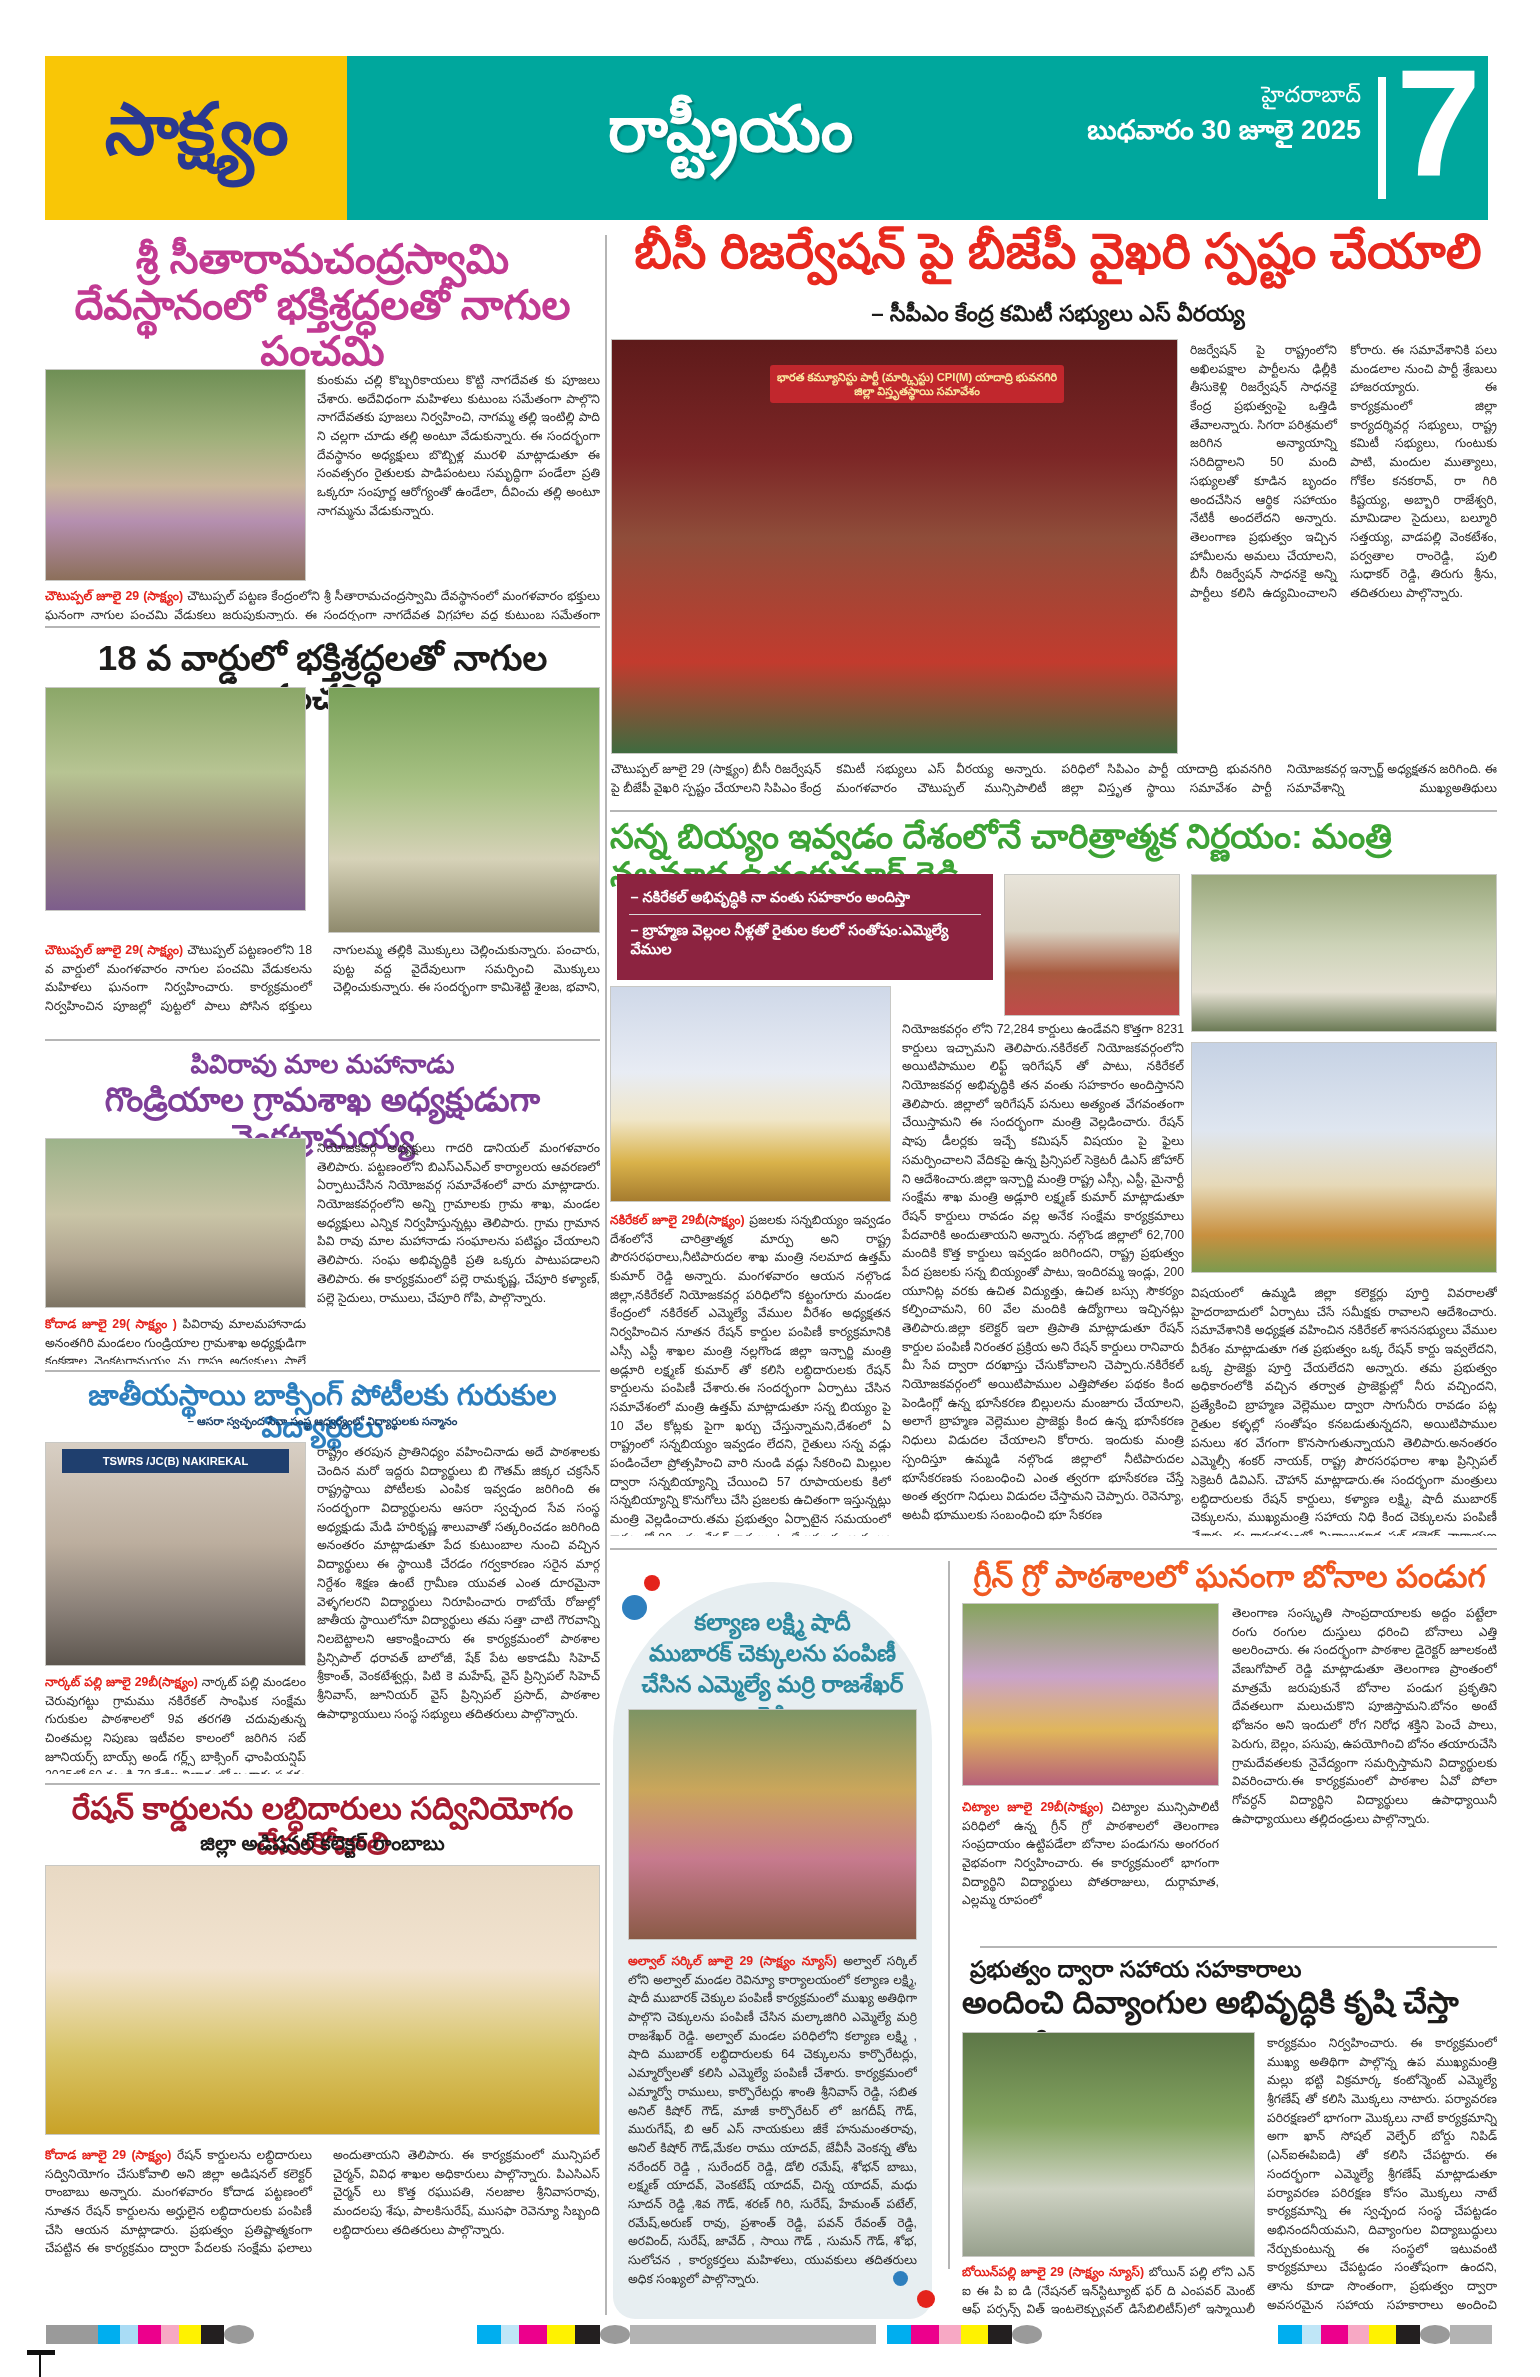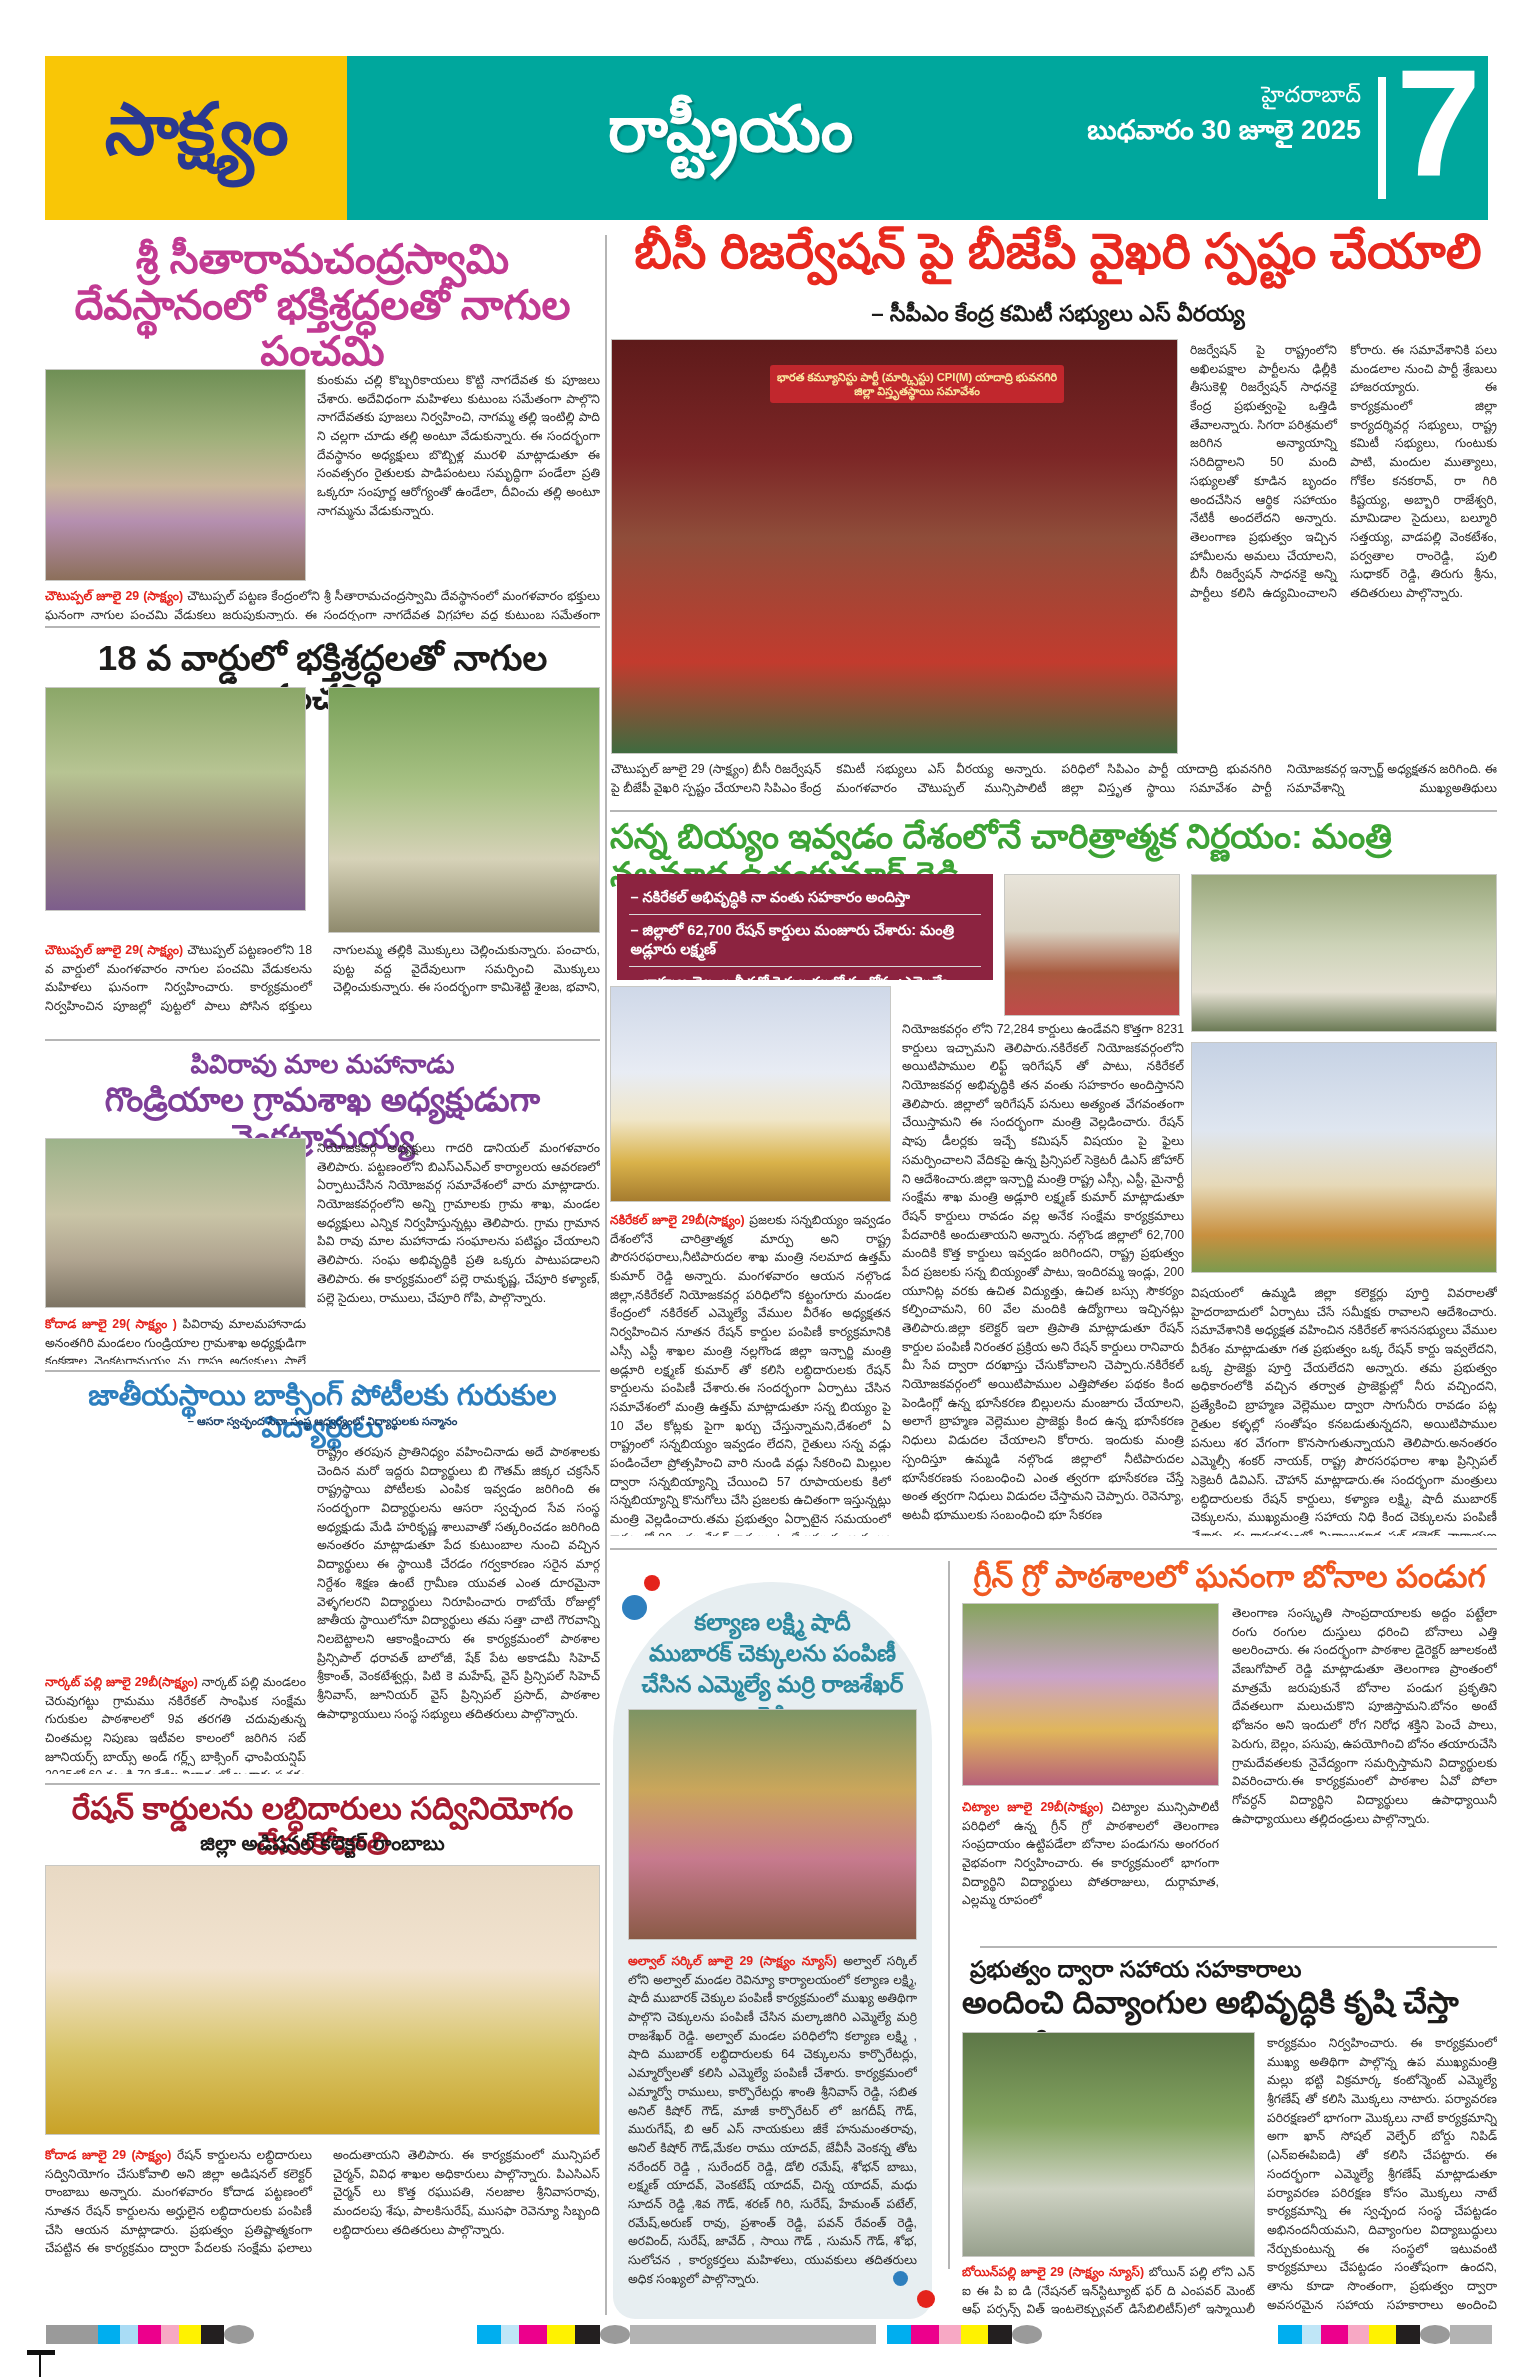--- a/index.html
+++ b/index.html
@@ -125,20 +125,23 @@
   <div class="abs body-txt" style="left:317px;top:1139px;width:283px;height:224px;">నియోజకవర్గ అధ్యక్షులు గాదరి డానియల్ మంగళవారం తెలిపారు. పట్టణంలోని బిఎస్ఎన్ఎల్ కార్యాలయ ఆవరణలో ఏర్పాటుచేసిన నియోజవర్గ సమావేశంలో వారు మాట్లాడారు. నియోజకవర్గంలోని అన్ని గ్రామాలకు గ్రామ శాఖ, మండల అధ్యక్షులు ఎన్నిక నిర్వహిస్తున్నట్లు తెలిపారు. గ్రామ గ్రామాన పివి రావు మాల మహానాడు సంఘాలను పటిష్టం చేయాలని తెలిపారు. సంఘ అభివృద్ధికి ప్రతి ఒక్కరు పాటుపడాలని తెలిపారు. ఈ కార్యక్రమంలో పల్లె రామకృష్ణ, చేపూరి కళ్యాణ్, పల్లె సైదులు, రాములు, చేపూరి గోపి, పాల్గొన్నారు.</div>
   <div class="abs body-txt" style="left:45px;top:1315px;width:261px;height:49px;">
     <span class="dl">కోదాడ జూలై 29( సాక్ష్యం )</span>
     <span>పివిరావు మాలమహానాడు అనంతగిరి మండలం గుండ్రియాల గ్రామశాఖ అధ్యక్షుడిగా కంకణాల వెంకటరామయ్య ను రాష్ట్ర అధ్యక్షులు సాలే రామారావు సమక్షంలో ఏకగ్రీవంగా ఎన్నిక చేసినట్లు</span>
   </div>
 
   <div class="abs hr" style="left:45px;top:1370px;width:555px;"></div>
 
   <div class="abs hl hl-blue" style="left:45px;top:1379px;width:555px;">జాతీయస్థాయి బాక్సింగ్ పోటీలకు గురుకుల విద్యార్థులు</div>
   <div class="abs subhead" style="left:45px;top:1415px;width:555px;font-size:11px;color:#1b3f66;">– ఆసరా స్వచ్ఛంద సేవా సంస్థ ఆధ్వర్యంలో విద్యార్థులకు సన్మానం</div>
+  <div class="photo ph-school" style="left:45px;top:1442px;width:261px;height:224px;">
+    <div class="banner navy" style="top:6px;">TSWRS /JC(B) NAKIREKAL</div>
+  </div>
   <div class="abs body-txt" style="left:317px;top:1443px;width:283px;height:331px;">రాష్ట్రం తరపున ప్రాతినిధ్యం వహించినాడు అదే పాఠశాలకు చెందిన మరో ఇద్దరు విద్యార్థులు బి గౌతమ్ జిక్కర చక్రసేన్ రాష్ట్రస్థాయి పోటీలకు ఎంపిక ఇవ్వడం జరిగింది ఈ సందర్భంగా విద్యార్థులను ఆసరా స్వచ్ఛంద సేవ సంస్థ అధ్యక్షుడు మేడి హరికృష్ణ శాలువాతో సత్కరించడం జరిగింది అనంతరం మాట్లాడుతూ పేద కుటుంబాల నుంచి వచ్చిన విద్యార్థులు ఈ స్థాయికి చేరడం గర్వకారణం సరైన మార్గ నిర్దేశం శిక్షణ ఉంటే గ్రామీణ యువత ఎంత దూరమైనా వెళ్ళగలరని విద్యార్థులు నిరూపించారు రాబోయే రోజుల్లో జాతీయ స్థాయిలోనూ విద్యార్థులు తమ సత్తా చాటి గౌరవాన్ని నిలబెట్టాలని ఆకాంక్షించారు ఈ కార్యక్రమంలో పాఠశాల ప్రిన్సిపాల్ ధరావత్ బాలోజీ, షేక్ పేట అకాడమీ సిహెచ్ శ్రీకాంత్, వెంకటేశ్వర్లు, పిటి కె మహేష్, వైస్ ప్రిన్సిపల్ సిహెచ్ శ్రీనివాస్, జూనియర్ వైస్ ప్రిన్సిపల్ ప్రసాద్, పాఠశాల ఉపాధ్యాయులు సంస్థ సభ్యులు తదితరులు పాల్గొన్నారు.</div>
   <div class="abs body-txt" style="left:45px;top:1673px;width:261px;height:101px;">
     <span class="dl">నార్కట్ పల్లి జూలై 29బీ(సాక్ష్యం)</span>
     <span>నార్కట్ పల్లి మండలం చెరువుగట్టు గ్రామము నకిరేకల్ సాంఘిక సంక్షేమ గురుకుల పాఠశాలలో 9వ తరగతి చదువుతున్న చింతమల్ల నిపుణు ఇటీవల కాలంలో జరిగిన సబ్ జూనియర్స్ బాయ్స్ అండ్ గర్ల్స్ బాక్సింగ్ ఛాంపియన్షిప్ 2025లో 60 నుండి 70 కేజీల విభాగంలో బంగారు పతకం సాధించి వచ్చేనెల 7 నుంచి 13 వరకు ఉత్తరప్రదేశ్ గ్రేటర్ నోయిడాలో జరిగే జాతి స్థాయి పోటీలకు తెలంగాణ</span>
   </div>
 
   <div class="abs hr" style="left:45px;top:1783px;width:555px;"></div>
 
   <div class="abs hl hl-darkred" style="left:45px;top:1792px;width:555px;">రేషన్ కార్డులను లబ్ధిదారులు సద్వినియోగం చేసుకోవాలి</div>
   <div class="abs subhead" style="left:45px;top:1832px;width:555px;font-size:20px;">జిల్లా అడిషనల్ కలెక్టర్ రాంబాబు</div>
@@ -154,21 +157,20 @@
     <div class="banner" style="top:25px;left:28%;right:20%;">భారత కమ్యూనిస్టు పార్టీ (మార్క్సిస్టు)  CPI(M)  యాదాద్రి భువనగిరి జిల్లా విస్తృతస్థాయి సమావేశం</div>
   </div>
   <div class="abs body-txt colsR2" style="left:1190px;top:341px;width:307px;height:412px;">రిజర్వేషన్ పై రాష్ట్రంలోని అఖిలపక్షాల పార్టీలను ఢిల్లీకి తీసుకెళ్లి రిజర్వేషన్ సాధనకై కేంద్ర ప్రభుత్వంపై ఒత్తిడి తేవాలన్నారు. సిగరా పరిశ్రమలో జరిగిన అన్యాయాన్ని సరిదిద్దాలని 50 మంది సభ్యులతో కూడిన బృందం అందచేసిన ఆర్థిక సహాయం నేటికీ అందలేదని అన్నారు. తెలంగాణ ప్రభుత్వం ఇచ్చిన హామీలను అమలు చేయాలని, బీసీ రిజర్వేషన్ సాధనకై అన్ని పార్టీలు కలిసి ఉద్యమించాలని కోరారు. ఈ సమావేశానికి పలు మండలాల నుంచి పార్టీ శ్రేణులు హాజరయ్యారు. ఈ కార్యక్రమంలో జిల్లా కార్యదర్శివర్గ సభ్యులు, రాష్ట్ర కమిటీ సభ్యులు, గుంటుకు పాటి, మందుల ముత్యాలు, గోకేల కనకరావ్, రా గిరి కిష్టయ్య, అబ్బారి రాజేశ్వరి, మామిడాల సైదులు, బల్మూరి సత్తయ్య, వాడపల్లి వెంకటేశం, పర్వతాల రాంరెడ్డి, పులి సుధాకర్ రెడ్డి, తిరుగు శ్రీను, తదితరులు పాల్గొన్నారు.</div>
   <div class="abs body-txt cols4" style="left:611px;top:760px;width:886px;height:43px;">చౌటుప్పల్ జూలై 29 (సాక్ష్యం) బీసీ రిజర్వేషన్ పై బీజేపీ వైఖరి స్పష్టం చేయాలని సిపిఎం కేంద్ర కమిటీ సభ్యులు ఎస్ వీరయ్య అన్నారు. మంగళవారం చౌటుప్పల్ మున్సిపాలిటీ పరిధిలో సిపిఎం పార్టీ యాదాద్రి భువనగిరి జిల్లా విస్తృత స్థాయి సమావేశం పార్టీ నియోజకవర్గ ఇన్చార్జ్ అధ్యక్షతన జరిగింది. ఈ సమావేశాన్ని ముఖ్యఅతిథులు ప్రారంభించారు. కేంద్ర కమిటీ సభ్యులు ఎస్ వీరయ్య మాట్లాడుతూ బీసీలకు విద్య ఉద్యోగ రంగాలలో 42% బీసీ రిజర్వేషన్ అమలు చేస్తామని కాంగ్రెస్ ప్రభుత్వం ప్రకటించి బిల్లు పెట్టి కాలయాపన చేస్తుందని విమర్శించారు. బీసీ రిజర్వేషన్ పై స్పష్టత ఇవ్వకుండా ఉన్న కేంద్రంలోని బీజేపీ ప్రభుత్వం తన వైఖరిని స్పష్టం చేయాలని డిమాండ్ చేశారు.</div>
 
   <div class="abs hr" style="left:610px;top:810px;width:887px;"></div>
 
   <div class="abs hl hl-green" style="left:610px;top:817px;width:887px;text-align:left;">సన్న బియ్యం ఇవ్వడం దేశంలోనే చారిత్రాత్మక నిర్ణయం: మంత్రి నలమాద ఉత్తంకుమార్ రెడ్డి</div>
   <div class="abs" id="bullet-box" style="left:617px;top:874px;width:376px;height:106px;">
     <div class="b-line">– నకిరేకల్ అభివృద్ధికి నా వంతు సహకారం అందిస్తా</div>
-    <div class="b-line">– జిల్లాలో 62,700 రేషన్ కార్డులు మంజూరు చేశారు: మంత్రి అడ్లూరు లక్ష్మణ్</div>
     <div class="b-line">– బ్రాహ్మణ వెల్లంల నీళ్లతో రైతుల కలలో సంతోషం:ఎమ్మెల్యే వేముల</div>
   </div>
   <div class="photo ph-garland" style="left:1004px;top:874px;width:176px;height:142px;"></div>
   <div class="photo ph-placards" style="left:1191px;top:874px;width:306px;height:158px;"></div>
   <div class="photo ph-tent" style="left:610px;top:986px;width:281px;height:216px;"></div>
   <div class="photo ph-tent2" style="left:1191px;top:1042px;width:306px;height:231px;"></div>
   <div class="abs body-txt" style="left:610px;top:1211px;width:281px;height:325px;">
     <span class="dl">నకిరేకల్   జూలై  29బీ(సాక్ష్యం)</span>
     <span>ప్రజలకు సన్నబియ్యం ఇవ్వడం దేశంలోనే చారిత్రాత్మక మార్పు అని రాష్ట్ర పౌరసరఫరాలు,నీటిపారుదల శాఖ మంత్రి నలమాద ఉత్తమ్ కుమార్ రెడ్డి అన్నారు. మంగళవారం ఆయన నల్గొండ జిల్లా,నకిరేకల్ నియోజకవర్గ పరిధిలోని కట్టంగూరు మండల కేంద్రంలో నకిరేకల్ ఎమ్మెల్యే వేముల వీరేశం అధ్యక్షతన నిర్వహించిన నూతన రేషన్ కార్డుల పంపిణీ కార్యక్రమానికి ఎస్సీ ఎస్టీ శాఖల మంత్రి నల్లగొండ జిల్లా ఇన్చార్జి మంత్రి అడ్లూరి లక్ష్మణ్ కుమార్ తో కలిసి లబ్ధిదారులకు రేషన్ కార్డులను పంపిణీ చేశారు.ఈ సందర్భంగా ఏర్పాటు చేసిన సమావేశంలో మంత్రి ఉత్తమ్ మాట్లాడుతూ సన్న బియ్యం పై 10 వేల కోట్లకు పైగా ఖర్చు చేస్తున్నామని,దేశంలో ఏ రాష్ట్రంలో సన్నబియ్యం ఇవ్వడం లేదని, రైతులు సన్న వడ్లు పండించేలా ప్రోత్సహించి వారి నుండి వడ్లు సేకరించి మిల్లుల ద్వారా సన్నబియ్యాన్ని చేయించి 57 రూపాయలకు కిలో సన్నబియ్యాన్ని కొనుగోలు చేసి ప్రజలకు ఉచితంగా ఇస్తున్నట్లు మంత్రి వెల్లడించారు.తమ ప్రభుత్వం ఏర్పాటైన సమయంలో రాష్ట్రంలో 89 లక్షల రేషన్ కార్డులు ఉంటే ఇప్పుడు ఆ సంఖ్య 97 లక్షలకు పెరిగిందని, రెండు కోట్ల 80 లక్షల మంది లబ్ధిదారుల నుండి మూడు కోట్ల 15 లక్షలకు లబ్ధిదారులు పెరిగారని తెలిపారు. రేషన్ కార్డుల ప్రక్రియ నిరంతరం జరుగుతుందని,నకిరేకల్</span>
   </div>

